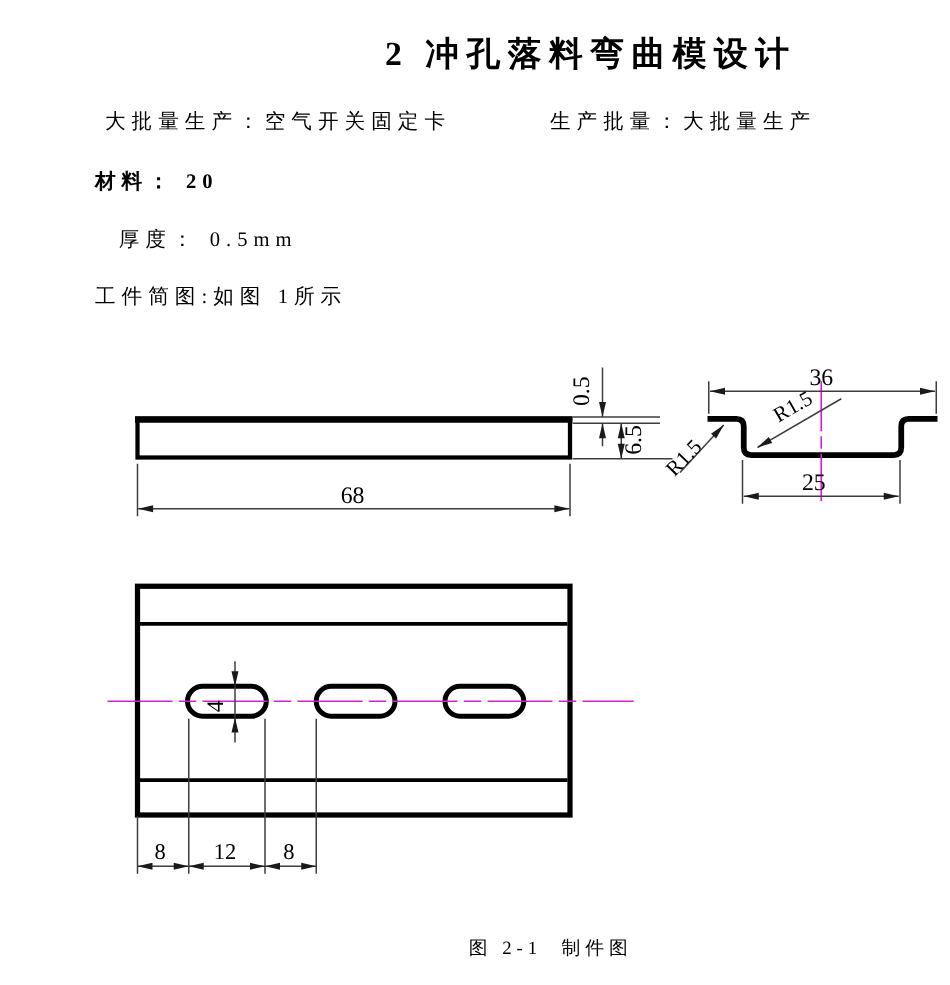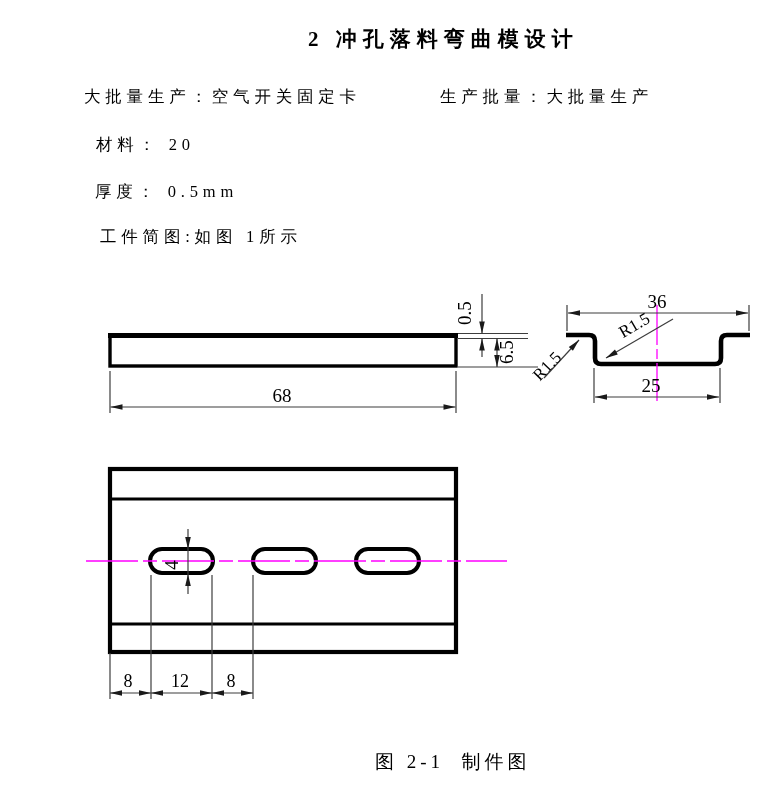--- a/index.html
+++ b/index.html
@@ -1,42 +1,42 @@
 <!DOCTYPE html>
 <html><head>
 <meta charset="utf-8">
 <style>
   html,body { margin:0; padding:0; }
   body {
     width:760px; height:788px; background:#ffffff; position:relative; overflow:hidden;
     font-family:"Liberation Serif","DejaVu Serif",serif; color:#000;
   }
   .abs { position:absolute; white-space:pre; }
-  .title { font-size:21px; font-weight:bold; letter-spacing:6px; }
+  .title { font-size:27px; font-weight:bold; letter-spacing:6px; }
   .spec  { font-size:16.5px; letter-spacing:4.8px; }
-  .caption { font-size:19px; letter-spacing:4px; }
+  .caption { font-size:15px; letter-spacing:4px; }
   svg.drawing { position:absolute; left:0; top:0; }
   .thick { stroke:#000000; stroke-width:4.2; fill:none; stroke-linecap:butt; }
   .thick-fill { stroke:#000000; stroke-width:4.2; fill:#ffffff; }
   .med   { stroke:#000000; stroke-width:3; fill:none; }
   .dim   { stroke:#3d3d3d; stroke-width:1.2; fill:none; }
   .dimtxt { font-family:"Liberation Serif","DejaVu Serif",serif; font-size:19px; fill:#000; }
   .dimtxt-s { font-family:"Liberation Serif","DejaVu Serif",serif; font-size:18px; fill:#000; }
   .rtxt { font-family:"Liberation Serif","DejaVu Serif",serif; font-size:17px; fill:#000; }
 </style>
 </head>
 <body>
 
 <div class="abs title" style="left:308px; top:25px;">2 冲孔落料弯曲模设计</div>
 
 <div class="abs spec" style="left:84px; top:86px;">大批量生产：空气开关固定卡</div>
 <div class="abs spec" style="left:440px; top:86px;">生产批量：大批量生产</div>
-<div class="abs spec" style="left:96px; top:134px;">材料： 20</div>
+<div class="abs spec" style="left:76px; top:134px;font-weight:bold;">材料： 20</div>
 <div class="abs spec" style="left:95px; top:181px;">厚度： 0.5mm</div>
-<div class="abs spec" style="left:100px; top:226px;">工件简图:如图 1所示</div>
+<div class="abs spec" style="left:76px; top:226px;">工件简图:如图 1所示</div>
 
 <svg class="drawing" width="760" height="788" viewBox="0 0 760 788">
   <defs>
     <marker id="arr" markerUnits="userSpaceOnUse" markerWidth="14" markerHeight="8" refX="13" refY="4" orient="auto-start-reverse">
       <path d="M1,1.2 L13,4 L1,6.8 Z" fill="#1a1a1a"></path>
     </marker>
   </defs>
 
   <g>
     <rect x="110" y="335" width="346" height="31" class="thick-fill" style="stroke-width:3.4"></rect>

